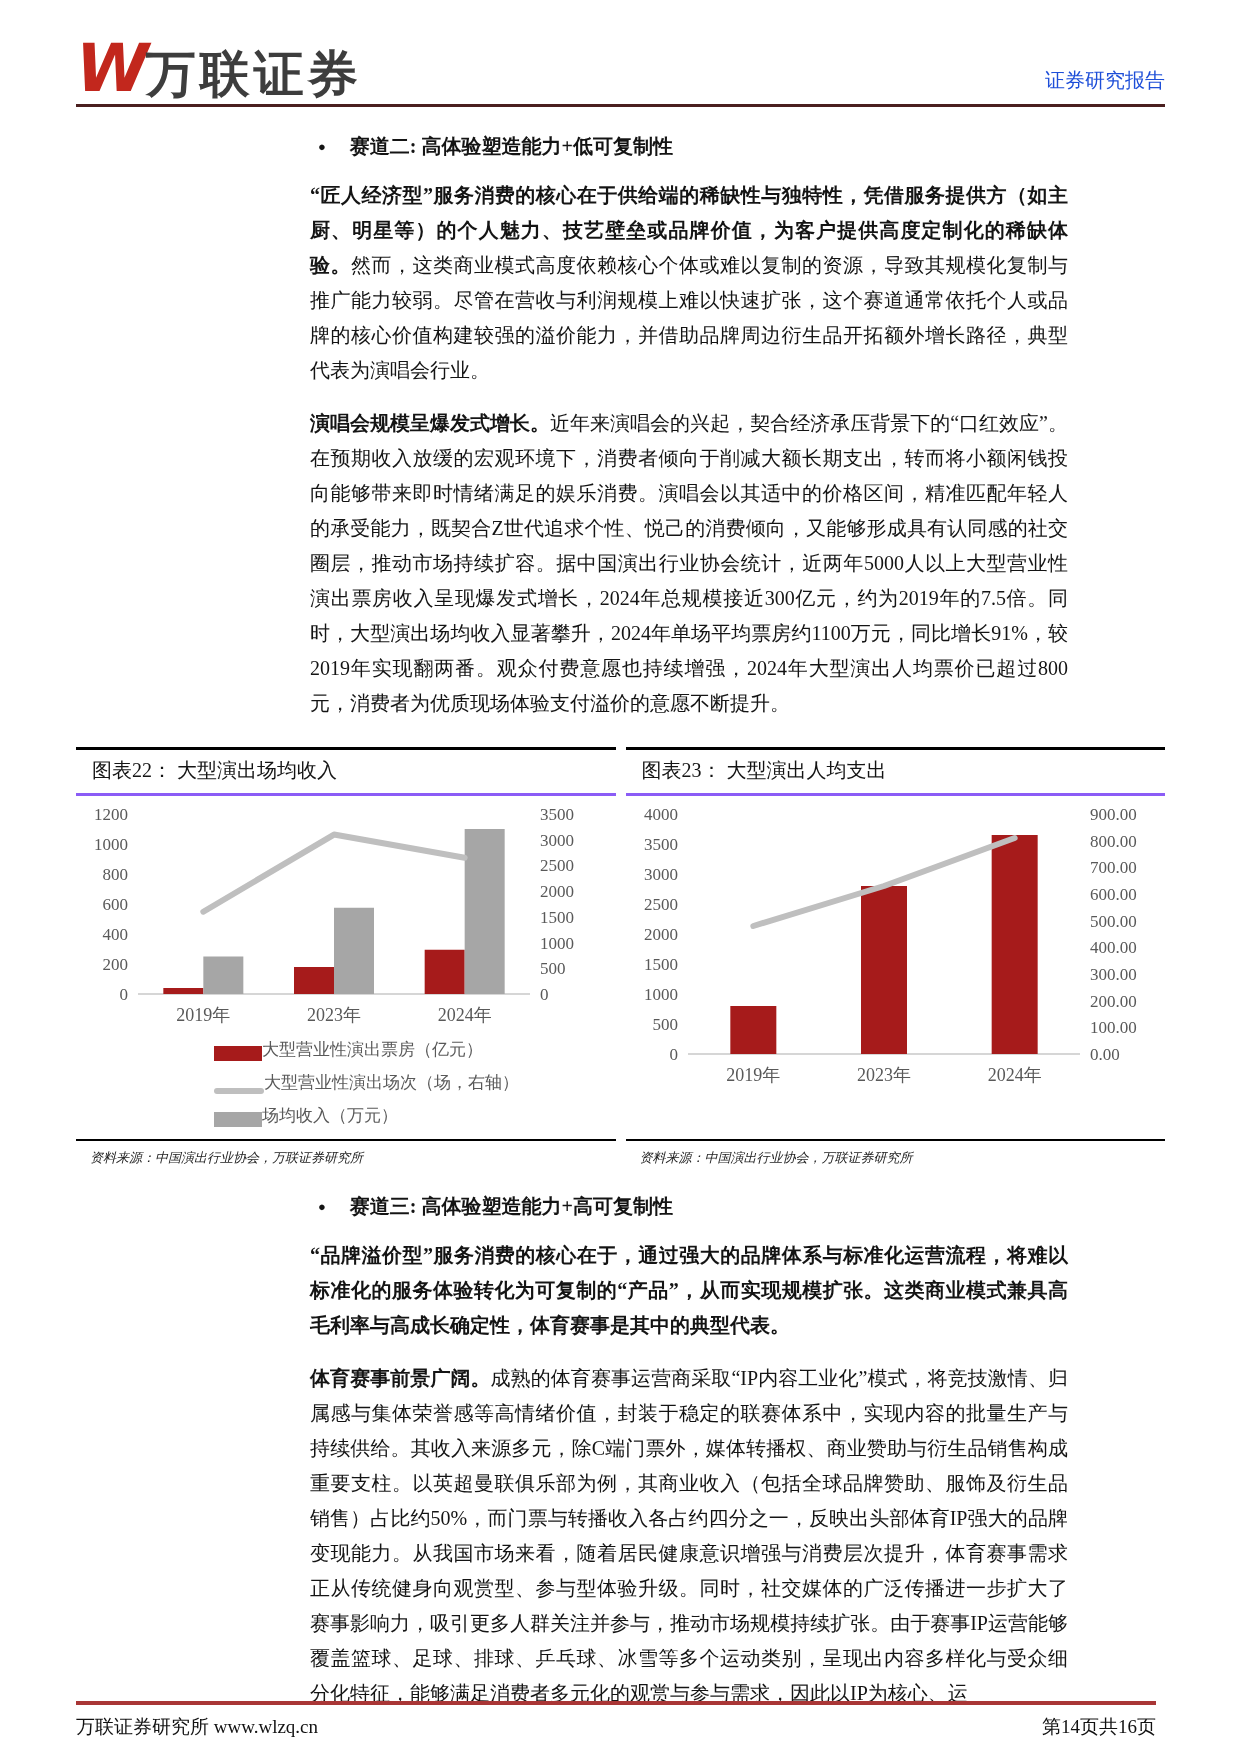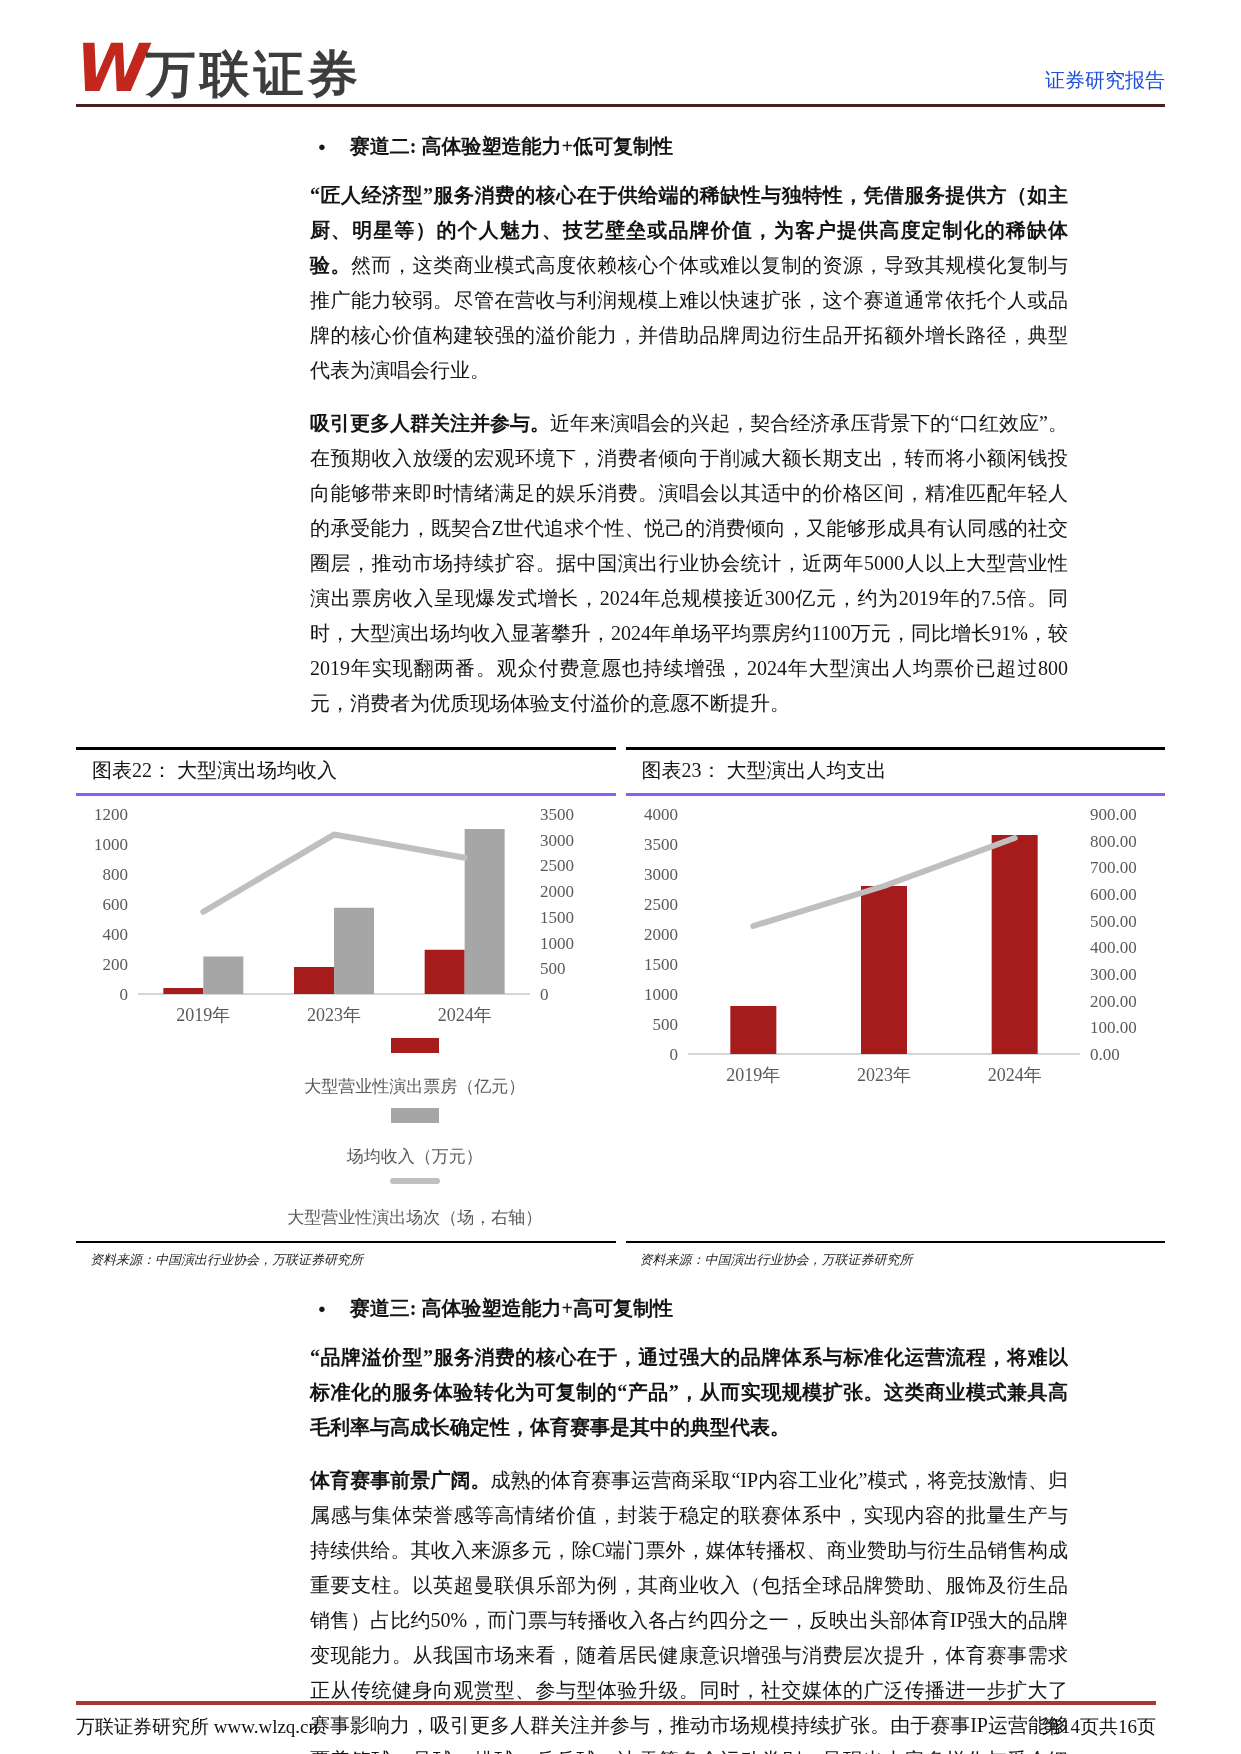--- a/index.html
+++ b/index.html
@@ -24,21 +24,21 @@
   .dot{font-size:13px;line-height:1;}
   p.body{font-size:20px;line-height:35px;text-align:justify;margin:18px 0 0;}
   p.body b{font-weight:bold;}
   
   .figures{display:flex;gap:10px;margin-top:26px;align-items:stretch;}
   figure{margin:0;flex:1;display:flex;flex-direction:column;border-bottom:2px solid #000;}
   .fig-title{border-top:3px solid #000;border-bottom:3px solid #8b5cf6;
     font-size:20px;padding:7px 10px 9px 16px;}
   figure svg{display:block;margin-top:4px;}
   .legend{margin:4px 0 12px 138px;display:flex;flex-direction:column;gap:10px;}
-  .legend-item{display:flex;align-items:center;gap:22px;font-size:17px;color:#595959;flex-direction:column;}
+  .legend-item{display:flex;align-items:flex-end;gap:0;font-size:17px;color:#595959;}
   .sw-bar{width:48px;height:15px;display:inline-block;flex:none;}
   .sw-line{width:50px;height:6px;border-radius:3px;display:inline-block;flex:none;}
   .sources{display:flex;gap:10px;margin-top:8px;}
   .source{flex:1;font-style:italic;font-size:13px;padding-left:14px;color:#222;}
   
   footer{position:absolute;left:76px;right:85px;bottom:14px;
     border-top:4px solid #a93636;padding-top:9px;display:flex;
     justify-content:space-between;font-size:19px;color:#111;}
 </style>
 </head>
@@ -54,21 +54,21 @@
     <div class="report-type">证券研究报告</div>
   </header>
 
   <main>
     <section class="textcol" id="section-top">
         <div class="bullet-head">
           <span class="dot">●</span>
           <span>赛道二: 高体验塑造能力+低可复制性</span>
         </div>
         <p class="body"><b>“匠人经济型”服务消费的核心在于供给端的稀缺性与独特性，凭借服务提供方（如主厨、明星等）的个人魅力、技艺壁垒或品牌价值，为客户提供高度定制化的稀缺体验。</b><span>然而，这类商业模式高度依赖核心个体或难以复制的资源，导致其规模化复制与推广能力较弱。尽管在营收与利润规模上难以快速扩张，这个赛道通常依托个人或品牌的核心价值构建较强的溢价能力，并借助品牌周边衍生品开拓额外增长路径，典型代表为演唱会行业。</span></p>
-        <p class="body"><b>吸引更多人群关注并参与。</b><span>近年来演唱会的兴起，契合经济承压背景下的“口红效应”。在预期收入放缓的宏观环境下，消费者倾向于削减大额长期支出，转而将小额闲钱投向能够带来即时情绪满足的娱乐消费。演唱会以其适中的价格区间，精准匹配年轻人的承受能力，既契合Z世代追求个性、悦己的消费倾向，又能够形成具有认同感的社交圈层，推动市场持续扩容。据中国演出行业协会统计，近两年5000人以上大型营业性演出票房收入呈现爆发式增长，2024年总规模接近300亿元，约为2019年的7.5倍。同时，大型演出场均收入显著攀升，2024年单场平均票房约1100万元，同比增长91%，较2019年实现翻两番。观众付费意愿也持续增强，2024年大型演出人均票价已超过800元，消费者为优质现场体验支付溢价的意愿不断提升。</span></p>
+        <p class="body"><b>演唱会规模呈爆发式增长。</b><span>近年来演唱会的兴起，契合经济承压背景下的“口红效应”。在预期收入放缓的宏观环境下，消费者倾向于削减大额长期支出，转而将小额闲钱投向能够带来即时情绪满足的娱乐消费。演唱会以其适中的价格区间，精准匹配年轻人的承受能力，既契合Z世代追求个性、悦己的消费倾向，又能够形成具有认同感的社交圈层，推动市场持续扩容。据中国演出行业协会统计，近两年5000人以上大型营业性演出票房收入呈现爆发式增长，2024年总规模接近300亿元，约为2019年的7.5倍。同时，大型演出场均收入显著攀升，2024年单场平均票房约1100万元，同比增长91%，较2019年实现翻两番。观众付费意愿也持续增强，2024年大型演出人均票价已超过800元，消费者为优质现场体验支付溢价的意愿不断提升。</span></p>
       </section>
 
     <div class="figures">
       <figure id="fig0">
         <figcaption class="fig-title">图表22： 大型演出场均收入</figcaption>
         <svg width="534" height="234" viewBox="0 0 534 234">
             <text x="52" y="200" text-anchor="end" font-size="17" fill="#595959" font-family="&quot;Liberation Serif&quot;,serif">0</text>
             <text x="52" y="170" text-anchor="end" font-size="17" fill="#595959" font-family="&quot;Liberation Serif&quot;,serif">200</text>
             <text x="52" y="140" text-anchor="end" font-size="17" fill="#595959" font-family="&quot;Liberation Serif&quot;,serif">400</text>
             <text x="52" y="110" text-anchor="end" font-size="17" fill="#595959" font-family="&quot;Liberation Serif&quot;,serif">600</text>
@@ -94,26 +94,26 @@
             <rect x="258" y="107.75" width="40" height="86.25" fill="#a6a6a6"></rect>
             <rect x="388.6666666666667" y="29" width="40" height="165" fill="#a6a6a6"></rect>
             <polyline points="127.33333333333333,111.71428571428572 258,34.571428571428584 388.6666666666667,57.71428571428572" fill="none" stroke="#bfbfbf" stroke-width="6" stroke-linejoin="round" stroke-linecap="round"></polyline>
           </svg>
         <div class="legend">
             <div class="legend-item">
               <span class="sw-bar" style="background: rgb(166, 27, 27);"></span>
               <span>大型营业性演出票房（亿元）</span>
             </div>
             <div class="legend-item">
+              <span class="sw-line" style="background: rgb(191, 191, 191);"></span>
+              <span>大型营业性演出场次（场，右轴）</span>
+            </div>
+            <div class="legend-item">
               <span class="sw-bar" style="background: rgb(166, 166, 166);"></span>
               <span>场均收入（万元）</span>
-            </div>
-            <div class="legend-item">
-              <span class="sw-line" style="background: rgb(191, 191, 191);"></span>
-              <span>大型营业性演出场次（场，右轴）</span>
             </div>
           </div>
       </figure>
       <figure id="fig1">
         <figcaption class="fig-title">图表23： 大型演出人均支出</figcaption>
         <svg width="534" height="294" viewBox="0 0 534 294">
             <text x="52" y="260" text-anchor="end" font-size="17" fill="#595959" font-family="&quot;Liberation Serif&quot;,serif">0</text>
             <text x="52" y="230" text-anchor="end" font-size="17" fill="#595959" font-family="&quot;Liberation Serif&quot;,serif">500</text>
             <text x="52" y="200" text-anchor="end" font-size="17" fill="#595959" font-family="&quot;Liberation Serif&quot;,serif">1000</text>
             <text x="52" y="170" text-anchor="end" font-size="17" fill="#595959" font-family="&quot;Liberation Serif&quot;,serif">1500</text>

